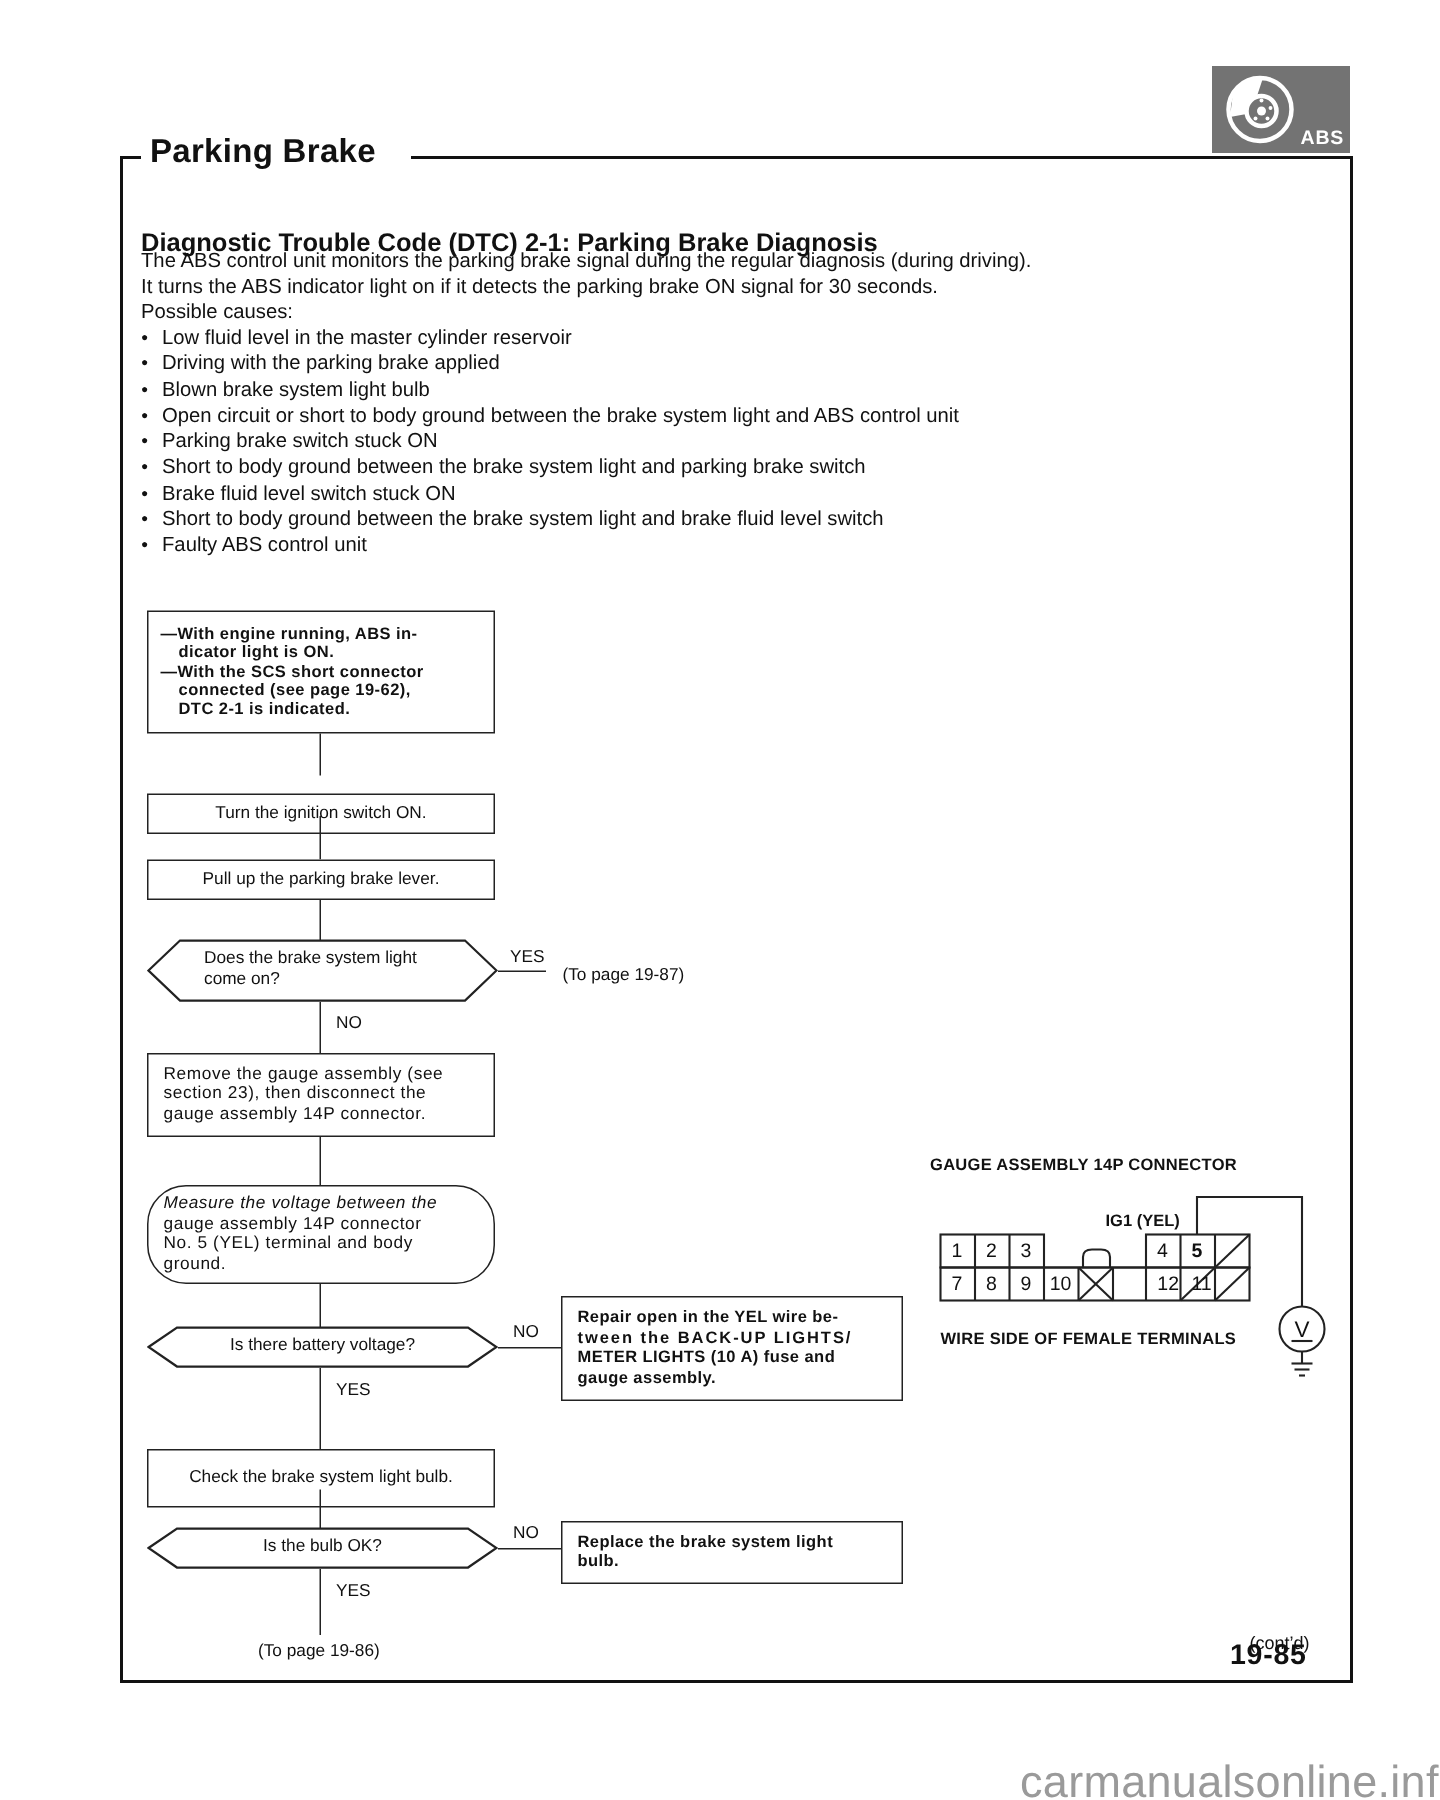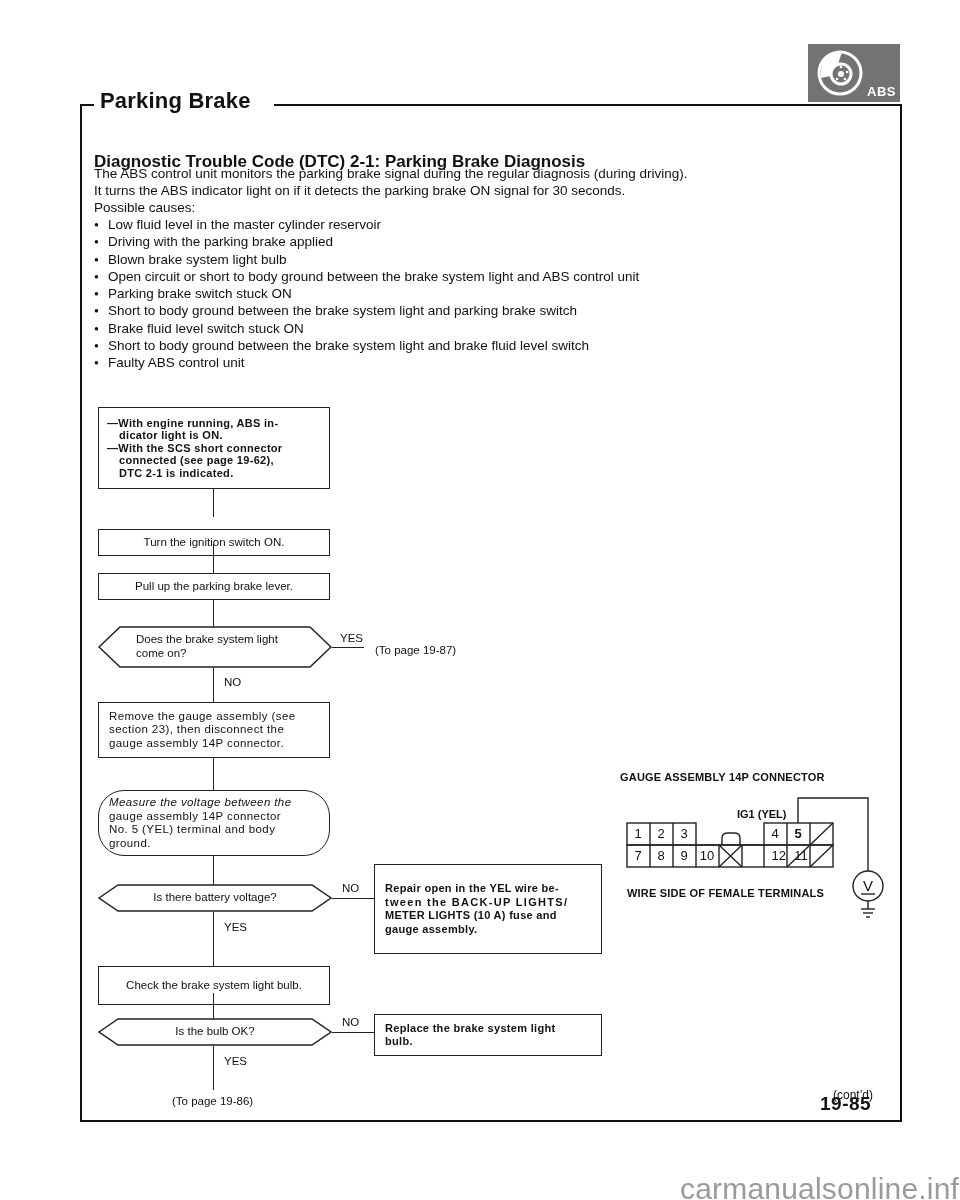--- a/index.html
+++ b/index.html
@@ -144,21 +144,21 @@
 
 <div class="diamond" style="left:98px; top:884px; width:234px; height:28px;">
   <svg width="234" height="28">
     <polygon points="1,14 20,1 214,1 233,14 214,27 20,27" fill="#fff" stroke="#222" stroke-width="1.5"></polygon>
   </svg>
   <div class="dtext" style="left:0; width:234px; top:7px; text-align:center;">Is there battery voltage?</div>
 </div>
 <div class="hline" style="left:332px; top:898px; width:42px;"></div>
 <div class="lbl" style="left:342px; top:882px;">NO</div>
 
-<div class="box bold" style="left:374px; top:864px; width:228px; height:90px; font-size:11px; line-height:13.5px;">
+<div class="box bold" style="left:374px; top:864px; width:228px; height:70px; font-size:11px; line-height:13.5px;">
   <div class="inner">
     <div>Repair open in the YEL wire be-</div>
     <div style="letter-spacing:1.3px;">tween the BACK-UP LIGHTS/</div>
     <div>METER LIGHTS (10 A) fuse and</div>
     <div>gauge assembly.</div>
   </div>
 </div>
 
 <div class="vline" style="left:213px; top:912px; height:54px;"></div>
 <div class="lbl" style="left:224px; top:921px;">YES</div>

